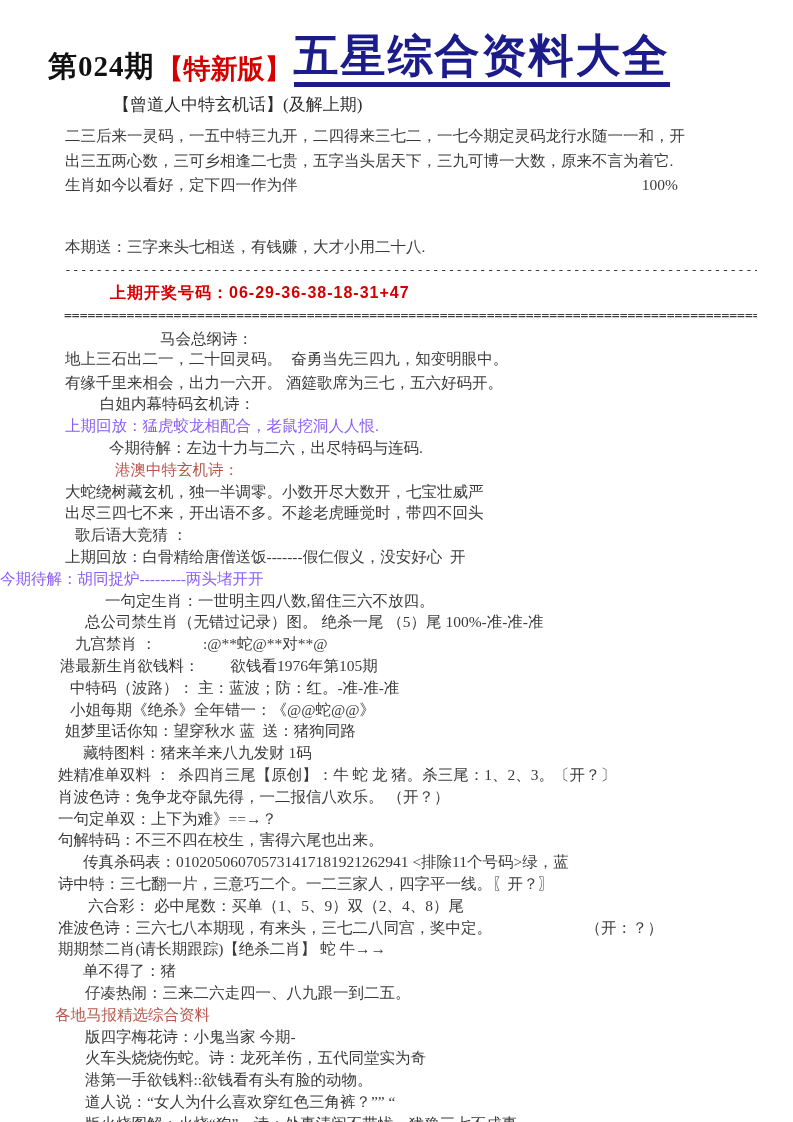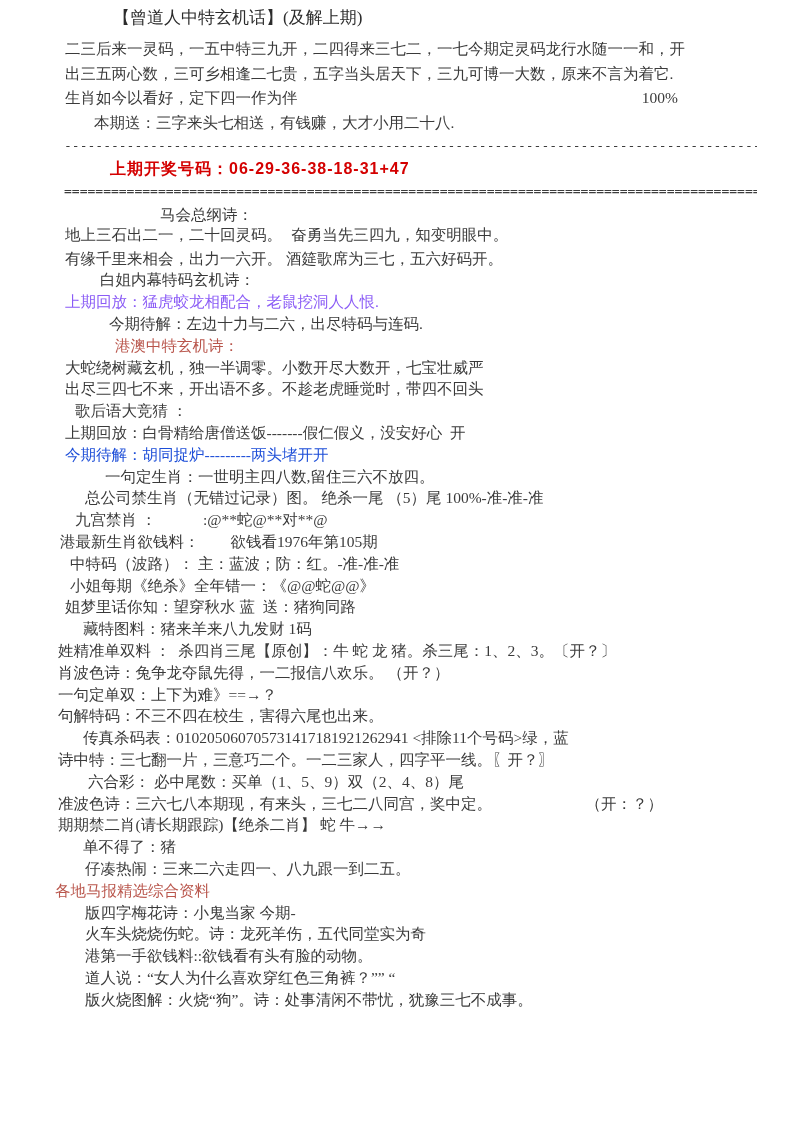--- a/index.html
+++ b/index.html
@@ -66,40 +66,45 @@
     font-family:"Liberation Sans", sans-serif;
     white-space:pre;
   }
   .content{margin-top:6px;}
 </style>
 </head>
 <body>
 
 <div class="page">
 
+  <div class="header">
+    <span class="issue">第024期</span>
+    <span class="edition" style="color: rgb(212, 0, 0);">【特新版】</span>
+    <span class="title" style="color: rgb(27, 27, 138); border-bottom-color: rgb(27, 27, 138);">五星综合资料大全</span>
+  </div>
 
   <div class="subtitle">【曾道人中特玄机话】(及解上期)</div>
 
   <div class="intro" id="intro">
   <div class="line" style="padding-left: 65px; padding-right: 69px; color: rgb(58, 58, 58);">
     <span class="lt">二三后来一灵码，一五中特三九开，二四得来三七二，一七今期定灵码龙行水随一一和，开</span>
     <span class="rt"></span>
   </div>
 
   <div class="line" style="padding-left: 65px; padding-right: 115px; color: rgb(58, 58, 58);">
     <span class="lt">出三五两心数，三可乡相逢二七贵，五字当头居天下，三九可博一大数，原来不言为着它.</span>
     <span class="rt"></span>
   </div>
 
   <div class="line" style="padding-left: 65px; padding-right: 115px; color: rgb(58, 58, 58);">
     <span class="lt">生肖如今以看好，定下四一作为伴</span>
     <span class="rt">100%</span>
   </div>
 
-  <div class="line" style="padding-left: 94px; padding-right: 115px; color: rgb(58, 58, 58);">
+  <div class="line" style="padding-left: 65px; padding-right: 115px; color: rgb(58, 58, 58); margin-top: 37px;">
     <span class="lt">本期送：三字来头七相送，有钱赚，大才小用二十八.</span>
     <span class="rt"></span>
   </div>
 </div>
 
   <div class="sep">---------------------------------------------------------------------------------------------------------</div>
 
   <div class="draw" style="color: rgb(212, 0, 0);">上期开奖号码：06-29-36-38-18-31+47</div>
 
   <div class="sep">=========================================================================================================</div>
@@ -153,21 +158,21 @@
   <div class="line" style="padding-left: 75px; padding-right: 130px; color: rgb(58, 58, 58);">
     <span class="lt">歌后语大竞猜 ：</span>
     <span class="rt"></span>
   </div>
 
   <div class="line" style="padding-left: 65px; padding-right: 130px; color: rgb(58, 58, 58);">
     <span class="lt">上期回放：白骨精给唐僧送饭-------假仁假义，没安好心  开</span>
     <span class="rt"></span>
   </div>
 
-  <div class="line" style="padding-left: 65px; padding-right: 130px; color: #1d4ed8;">
+  <div class="line" style="padding-right: 130px; color: #8b5cf6;">
     <span class="lt">今期待解：胡同捉炉---------两头堵开开</span>
     <span class="rt"></span>
   </div>
 
   <div class="line" style="padding-left: 105px; padding-right: 130px; color: rgb(58, 58, 58);">
     <span class="lt">一句定生肖：一世明主四八数,留住三六不放四。</span>
     <span class="rt"></span>
   </div>
 
   <div class="line" style="padding-left: 85px; padding-right: 130px; color: rgb(58, 58, 58);">

